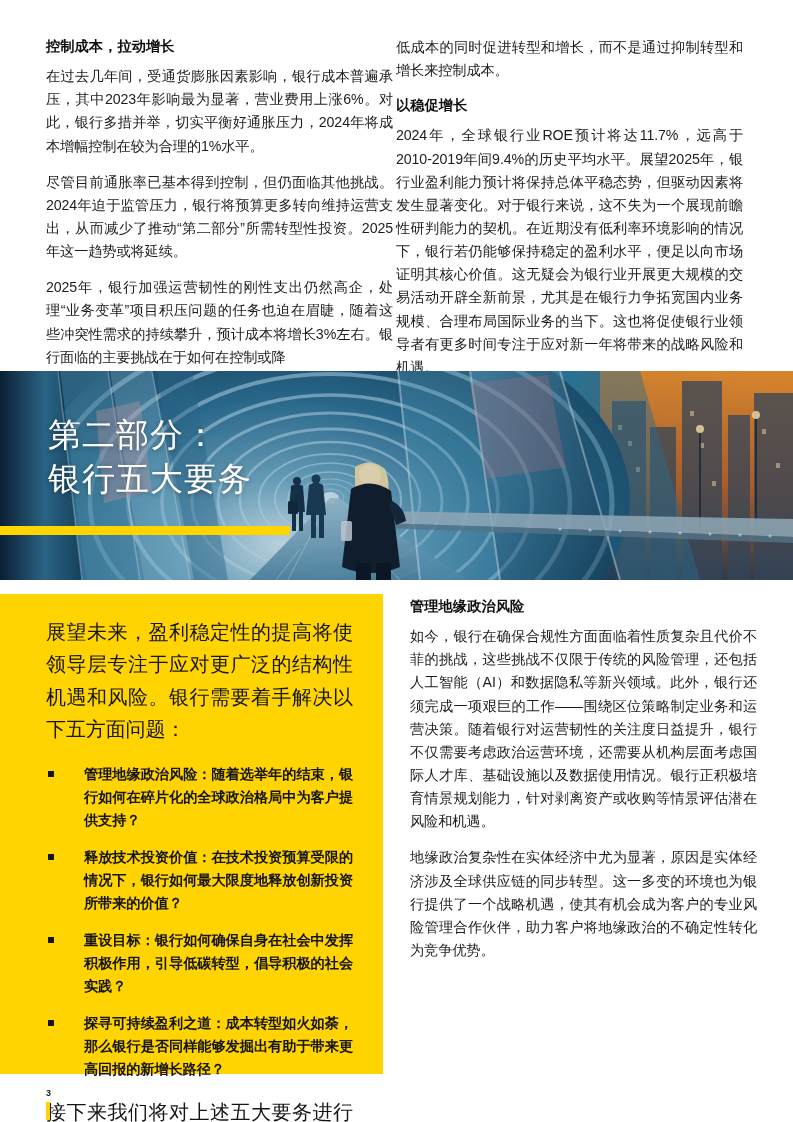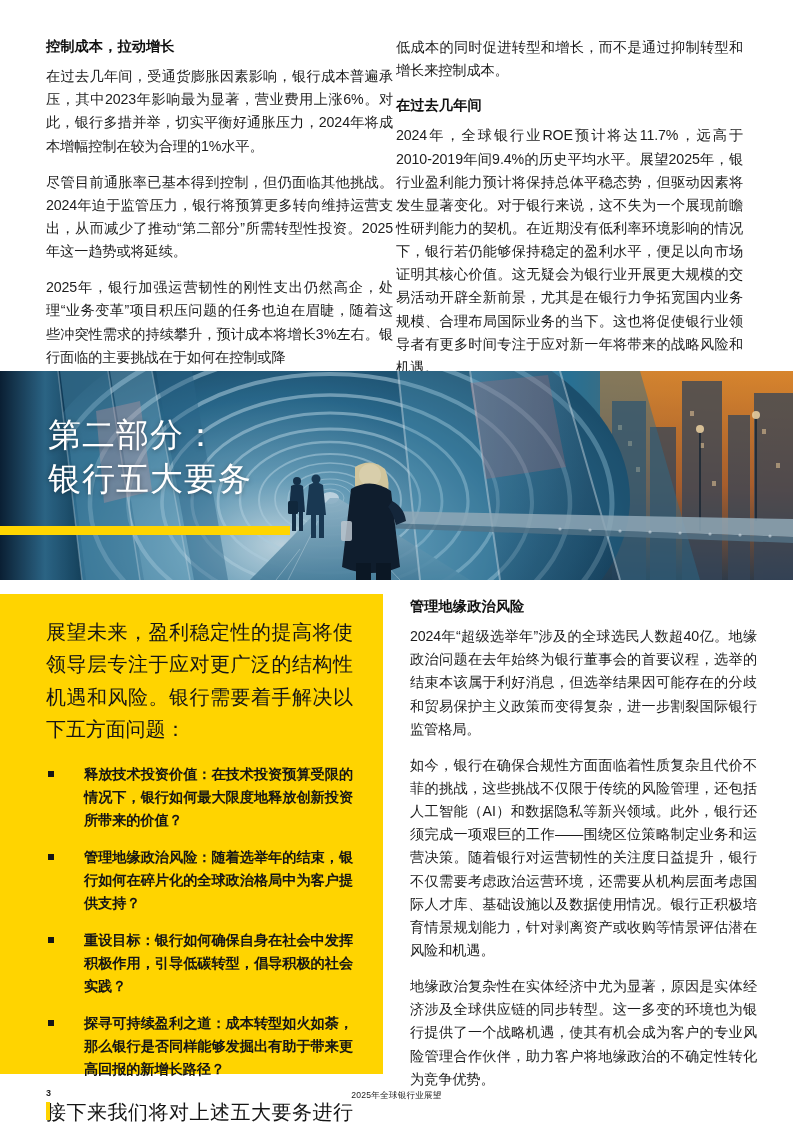--- a/index.html
+++ b/index.html
@@ -185,21 +185,21 @@
 
     <div class="col col-left">
       <h2 class="section-head">控制成本，拉动增长</h2>
       <p class="body">在过去几年间，受通货膨胀因素影响，银行成本普遍承压，其中2023年影响最为显著，营业费用上涨6%。对此，银行多措并举，切实平衡好通胀压力，2024年将成本增幅控制在较为合理的1%水平。</p>
       <p class="body">尽管目前通胀率已基本得到控制，但仍面临其他挑战。2024年迫于监管压力，银行将预算更多转向维持运营支出，从而减少了推动“第二部分”所需转型性投资。2025年这一趋势或将延续。</p>
       <p class="body">2025年，银行加强运营韧性的刚性支出仍然高企，处理“业务变革”项目积压问题的任务也迫在眉睫，随着这些冲突性需求的持续攀升，预计成本将增长3%左右。银行面临的主要挑战在于如何在控制或降</p>
     </div>
 
     <div class="col col-right">
       <p class="body">低成本的同时促进转型和增长，而不是通过抑制转型和增长来控制成本。</p>
-      <h2 class="section-head">在过去几年间</h2>
+      <h2 class="section-head">以稳促增长</h2>
       <p class="body">2024年，全球银行业ROE预计将达11.7%，远高于2010-2019年间9.4%的历史平均水平。展望2025年，银行业盈利能力预计将保持总体平稳态势，但驱动因素将发生显著变化。对于银行来说，这不失为一个展现前瞻性研判能力的契机。在近期没有低利率环境影响的情况下，银行若仍能够保持稳定的盈利水平，便足以向市场证明其核心价值。这无疑会为银行业开展更大规模的交易活动开辟全新前景，尤其是在银行力争拓宽国内业务规模、合理布局国际业务的当下。这也将促使银行业领导者有更多时间专注于应对新一年将带来的战略风险和机遇。</p>
     </div>
 
   </div>
 
   <div class="hero">
     <svg viewBox="0 0 793 209" preserveAspectRatio="none">
       <defs>
         <linearGradient id="skyG" x1="0" y1="0" x2="1" y2="0">
           <stop offset="0%" stop-color="#0e3550"></stop>
@@ -365,44 +365,42 @@
     <div class="hero-rule"></div>
     <div class="hero-title">第二部分：
 银行五大要务</div>
   </div>
 
   <div class="callout">
     <p class="intro">展望未来，盈利稳定性的提高将使领导层专注于应对更广泛的结构性机遇和风险。银行需要着手解决以下五方面问题：</p>
     <ul class="callout-list">
       <li>
         <span class="bullet"></span>
-        <span>释放技术投资价值：在技术投资预算受限的情况下，银行如何最大限度地释放创新投资所带来的价值？</span>
+        <span>管理地缘政治风险：随着选举年的结束，银行如何在碎片化的全球政治格局中为客户提供支持？</span>
       </li>
       <li>
         <span class="bullet"></span>
-        <span>管理地缘政治风险：随着选举年的结束，银行如何在碎片化的全球政治格局中为客户提供支持？</span>
+        <span>释放技术投资价值：在技术投资预算受限的情况下，银行如何最大限度地释放创新投资所带来的价值？</span>
       </li>
       <li>
         <span class="bullet"></span>
         <span>重设目标：银行如何确保自身在社会中发挥积极作用，引导低碳转型，倡导积极的社会实践？</span>
       </li>
       <li>
         <span class="bullet"></span>
         <span>探寻可持续盈利之道：成本转型如火如荼，那么银行是否同样能够发掘出有助于带来更高回报的新增长路径？</span>
       </li>
     </ul>
     <p class="outro">接下来我们将对上述五大要务进行详细介绍。</p>
   </div>
 
   <div class="right-body">
     <h2 class="section-head">管理地缘政治风险</h2>
-    <p class="body">2024年“超级选举年”涉及的全球选民人数超40亿。地缘政治问题在去年始终为银行董事会的首要议程，选举的结束本该属于利好消息，但选举结果因可能存在的分歧和贸易保护主义政策而变得复杂，进一步割裂国际银行监管格局。</p>
     <p class="body">如今，银行在确保合规性方面面临着性质复杂且代价不菲的挑战，这些挑战不仅限于传统的风险管理，还包括人工智能（AI）和数据隐私等新兴领域。此外，银行还须完成一项艰巨的工作——围绕区位策略制定业务和运营决策。随着银行对运营韧性的关注度日益提升，银行不仅需要考虑政治运营环境，还需要从机构层面考虑国际人才库、基础设施以及数据使用情况。银行正积极培育情景规划能力，针对剥离资产或收购等情景评估潜在风险和机遇。</p>
     <p class="body">地缘政治复杂性在实体经济中尤为显著，原因是实体经济涉及全球供应链的同步转型。这一多变的环境也为银行提供了一个战略机遇，使其有机会成为客户的专业风险管理合作伙伴，助力客户将地缘政治的不确定性转化为竞争优势。</p>
   </div>
 
   <div class="footer">
     <div class="page-num">3</div>
     <div class="page-tick"></div>
-    <div class="footer-text">2025年全球银行业展望</div>
   </div>
 
 </div>
 
 </body></html>

